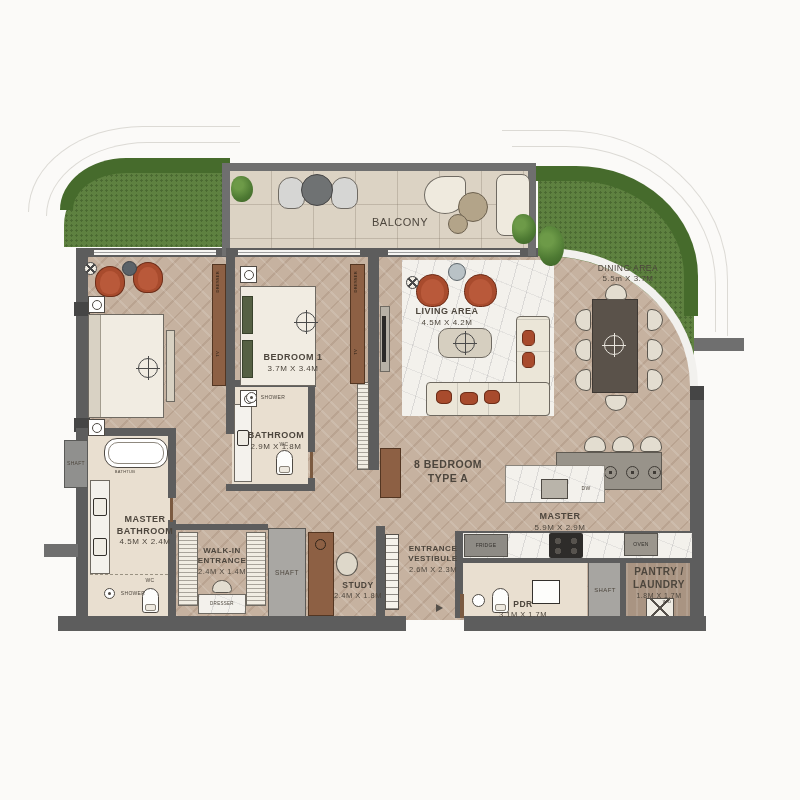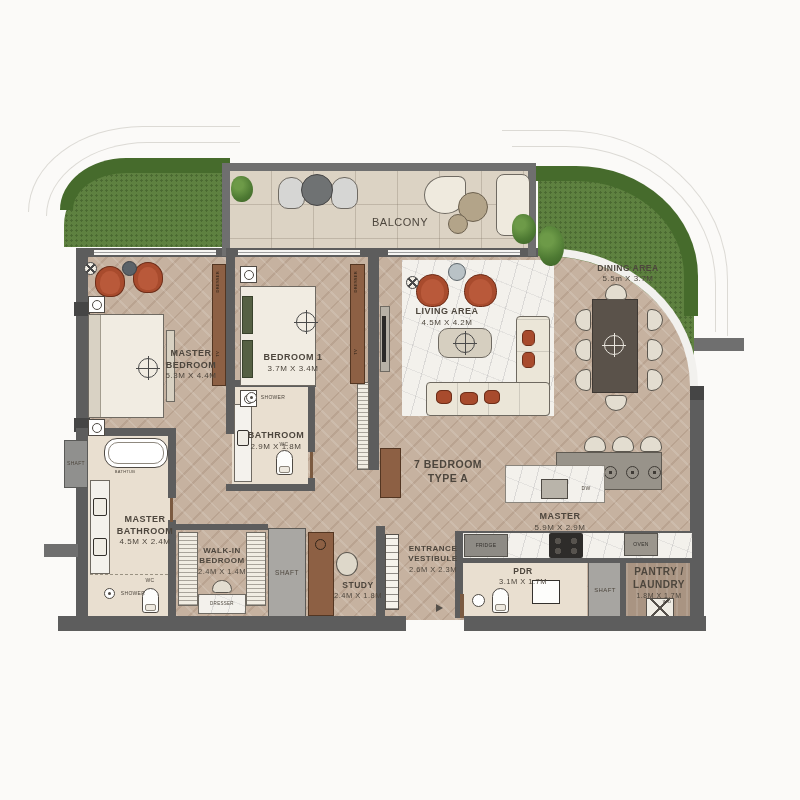--- a/index.html
+++ b/index.html
@@ -113,24 +113,20 @@
   <div class="rust" style="left:95px;top:266px;width:30px;height:31px;z-index:12"></div>
   <div class="rust" style="left:133px;top:262px;width:30px;height:31px;z-index:12"></div>
   <div class="abs" style="left:122px;top:261px;width:15px;height:15px;background:#5b6268;border:1px solid #3c4146;border-radius:50%;z-index:13"></div>
   <div class="cstar" style="left:84px;top:262px"></div>
   <div class="nstand" style="left:88px;top:296px"></div>
   <div class="furn" style="left:88px;top:314px;width:76px;height:104px;background:#f1ece2;z-index:11"></div>
   <div class="abs" style="left:89px;top:315px;width:12px;height:102px;background:#d9d2c4;border-right:1px solid #a39c8e;z-index:12"></div>
   <div class="furn" style="left:166px;top:330px;width:9px;height:72px;background:#d8d1c2;z-index:12"></div>
   <div class="nstand" style="left:88px;top:419px"></div>
   <div class="cross" style="left:138px;top:358px"></div>
-  <div class="lbl" style="left:150px;top:348px;width:82px">
-    <div class="rname">MASTER BEDROOM</div>
-    <div class="rdims">5.3M X 4.4M</div>
-  </div>
   <div class="brown" style="left:212px;top:264px;width:14px;height:122px">
     <div class="tiny vert" style="position:absolute;left:3px;top:6px;color:#2f2318;font-size:4px">DRESSER</div>
     <div class="tiny vert" style="position:absolute;left:3px;top:86px;color:#2f2318;font-size:4px">TV</div>
   </div>
   <div class="wall" style="left:226px;top:248px;width:9px;height:186px;z-index:10"></div>
 
   <div class="nstand" style="left:240px;top:266px"></div>
   <div class="furn" style="left:240px;top:286px;width:76px;height:100px;background:#f1ece2;z-index:11"></div>
   <div class="abs" style="left:242px;top:296px;width:11px;height:38px;background:#556043;border:1px solid #39422c;z-index:12"></div>
   <div class="abs" style="left:242px;top:340px;width:11px;height:38px;background:#556043;border:1px solid #39422c;z-index:12"></div>
@@ -182,26 +178,26 @@
   <div class="pillow" style="left:460px;top:392px;width:18px;height:13px"></div>
   <div class="pillow" style="left:484px;top:390px;width:16px;height:14px"></div>
   <div class="pillow" style="left:522px;top:330px;width:13px;height:16px"></div>
   <div class="pillow" style="left:522px;top:352px;width:13px;height:16px"></div>
   <div class="lbl" style="left:400px;top:306px;width:94px">
     <div class="rname">LIVING AREA</div>
     <div class="rdims">4.5M X 4.2M</div>
   </div>
 
   <div class="lbl" style="left:400px;top:458px;width:96px">
-    <div style="font-size:10.5px;font-weight:700">7 BEDROOM</div>
+    <div style="font-size:10.5px;font-weight:700">8 BEDROOM</div>
     <div style="font-size:10.5px;font-weight:700">TYPE A</div>
   </div>
 
   <div class="lbl" style="left:584px;top:263px;width:88px">
-    <div class="rname" style="font-weight:700;font-size:8.5px">DINING AREA</div>
+    <div class="rname" style="font-weight:400;font-size:8.5px">DINING AREA</div>
     <div class="rdims">5.5m X 3.7M</div>
   </div>
   <div class="abs" style="left:592px;top:299px;width:46px;height:94px;background:#5a524a;border:1px solid #3e3833;z-index:11"></div>
   <div class="cross light" style="left:604px;top:335px"></div>
   <div class="stool" style="left:572px;top:312px;transform:rotate(-90deg)"></div>
   <div class="stool" style="left:572px;top:342px;transform:rotate(-90deg)"></div>
   <div class="stool" style="left:572px;top:372px;transform:rotate(-90deg)"></div>
   <div class="stool" style="left:644px;top:312px;transform:rotate(90deg)"></div>
   <div class="stool" style="left:644px;top:342px;transform:rotate(90deg)"></div>
   <div class="stool" style="left:644px;top:372px;transform:rotate(90deg)"></div>
@@ -253,21 +249,21 @@
   <div class="abs" style="left:90px;top:574px;width:78px;height:0;border-top:1px dashed #9a9282;z-index:12"></div>
   <div class="shower" style="left:104px;top:588px"></div>
   <div class="tiny" style="left:117px;top:591px;width:32px">SHOWER</div>
   <div class="tiny" style="left:140px;top:578px;width:20px">WC</div>
   <div class="wc" style="left:142px;top:588px"></div>
 
   <div class="wall" style="left:176px;top:524px;width:92px;height:6px;z-index:10"></div>
   <div class="closet" style="left:178px;top:532px;width:20px;height:74px"></div>
   <div class="closet" style="left:246px;top:532px;width:20px;height:74px"></div>
   <div class="lbl" style="left:193px;top:546px;width:58px">
-    <div class="rname" style="font-size:8px">WALK-IN BEDROOM</div>
+    <div class="rname" style="font-size:8px">WALK-IN ENTRANCE</div>
     <div class="rdims" style="font-size:7.5px">2.4M X 1.4M</div>
   </div>
   <div class="stool" style="left:212px;top:580px;width:20px;height:13px"></div>
   <div class="abs marble" style="left:198px;top:594px;width:48px;height:20px;border:1px solid #6f6a62;z-index:12">
     <div class="tiny" style="left:0;right:0;top:7px;font-size:4.5px">DRESSER</div>
   </div>
 
   <div class="abs" style="left:268px;top:528px;width:38px;height:90px;background:#a9a7a3;border:1px solid #5c5a56;z-index:11">
     <div style="position:absolute;left:0;right:0;top:40px;font-size:6.5px;color:#4d463d;text-align:center;letter-spacing:.5px">SHAFT</div>
   </div>
@@ -284,21 +280,21 @@
   <div class="shelf" style="left:385px;top:534px;width:14px;height:76px"></div>
 
   <div class="lbl" style="left:398px;top:544px;width:70px">
     <div class="rname" style="font-size:8px">ENTRANCE VESTIBULE</div>
     <div class="rdims" style="font-size:7.5px">2.6M X 2.3M</div>
   </div>
   <div class="abs" style="left:436px;top:604px;width:0;height:0;border-left:7px solid #55504a;border-top:4px solid rgba(0,0,0,0);border-bottom:4px solid rgba(0,0,0,0);z-index:21"></div>
   <div class="doorleaf" style="left:460px;top:594px;width:4px;height:24px;z-index:21"></div>
 
   <div class="abs bathf" style="left:463px;top:563px;width:124px;height:53px;z-index:7"></div>
-  <div class="lbl" style="left:487px;top:566px;width:72px">
+  <div class="lbl" style="left:487px;top:599px;width:72px">
     <div class="rname" style="font-size:8.5px">PDR</div>
     <div class="rdims" style="font-size:7.5px">3.1M X 1.7M</div>
   </div>
   <div class="abs" style="left:472px;top:594px;width:13px;height:13px;border:1.2px solid #4f4a44;border-radius:50%;background:#fff;z-index:12"></div>
   <div class="wc" style="left:492px;top:588px"></div>
   <div class="abs" style="left:532px;top:580px;width:28px;height:24px;background:#fdfdfb;border:1.6px solid #33302c;z-index:12"></div>
 
   <div class="abs" style="left:588px;top:562px;width:34px;height:56px;background:#a7a5a1;border:1px solid #5f5d59;z-index:11">
     <div style="position:absolute;left:0;right:0;top:24px;font-size:6px;color:#4d463d;text-align:center;letter-spacing:.4px">SHAFT</div>
   </div>

